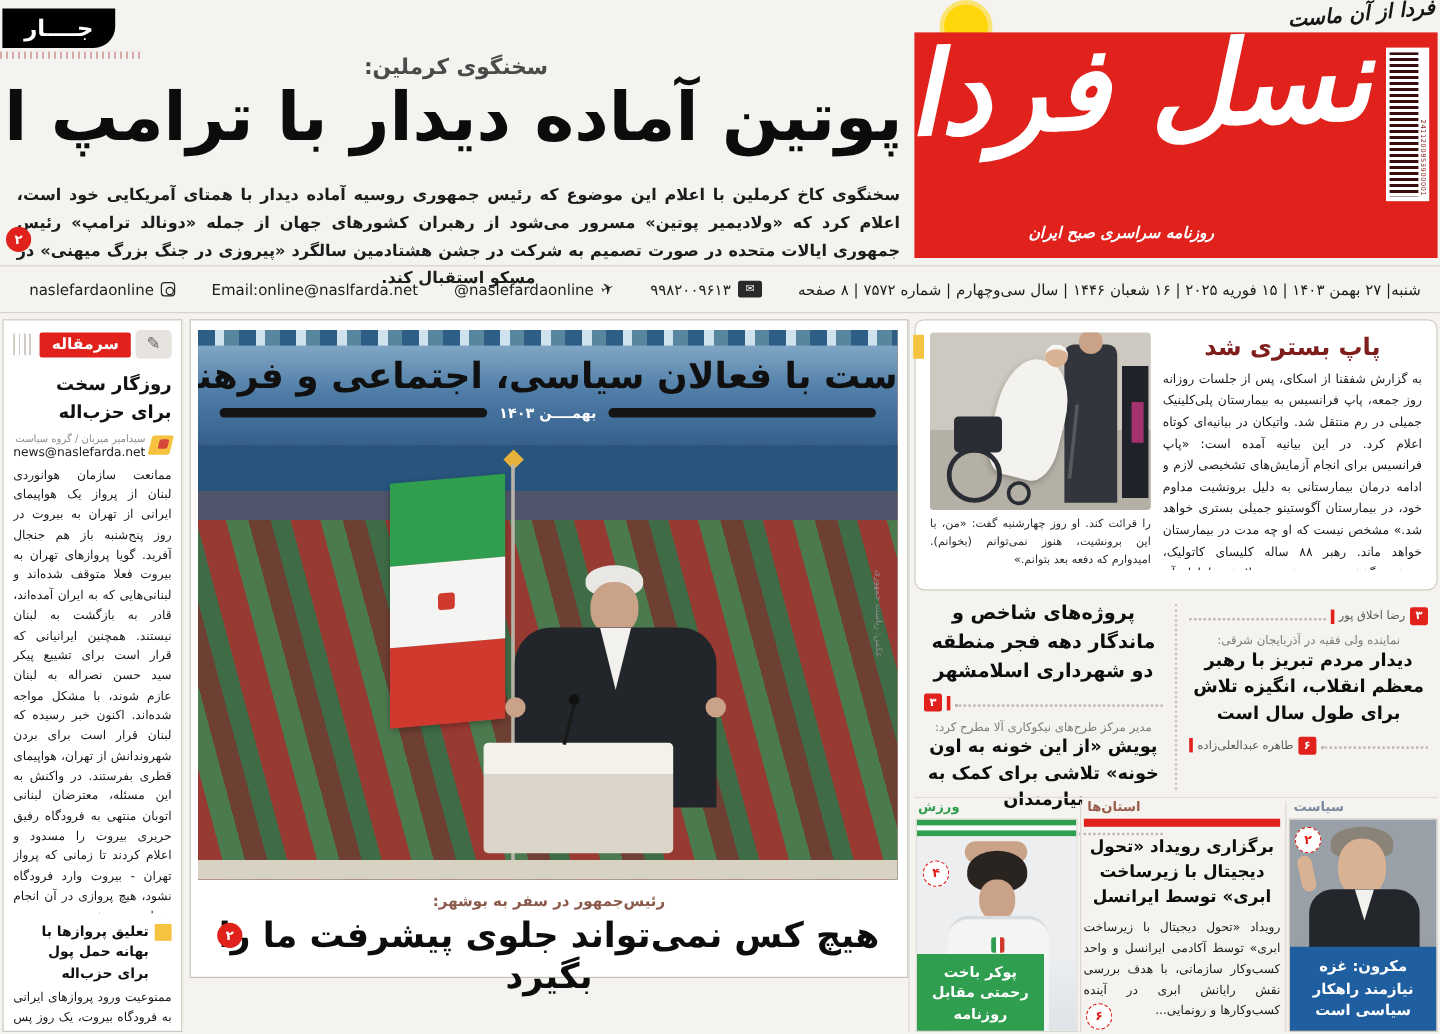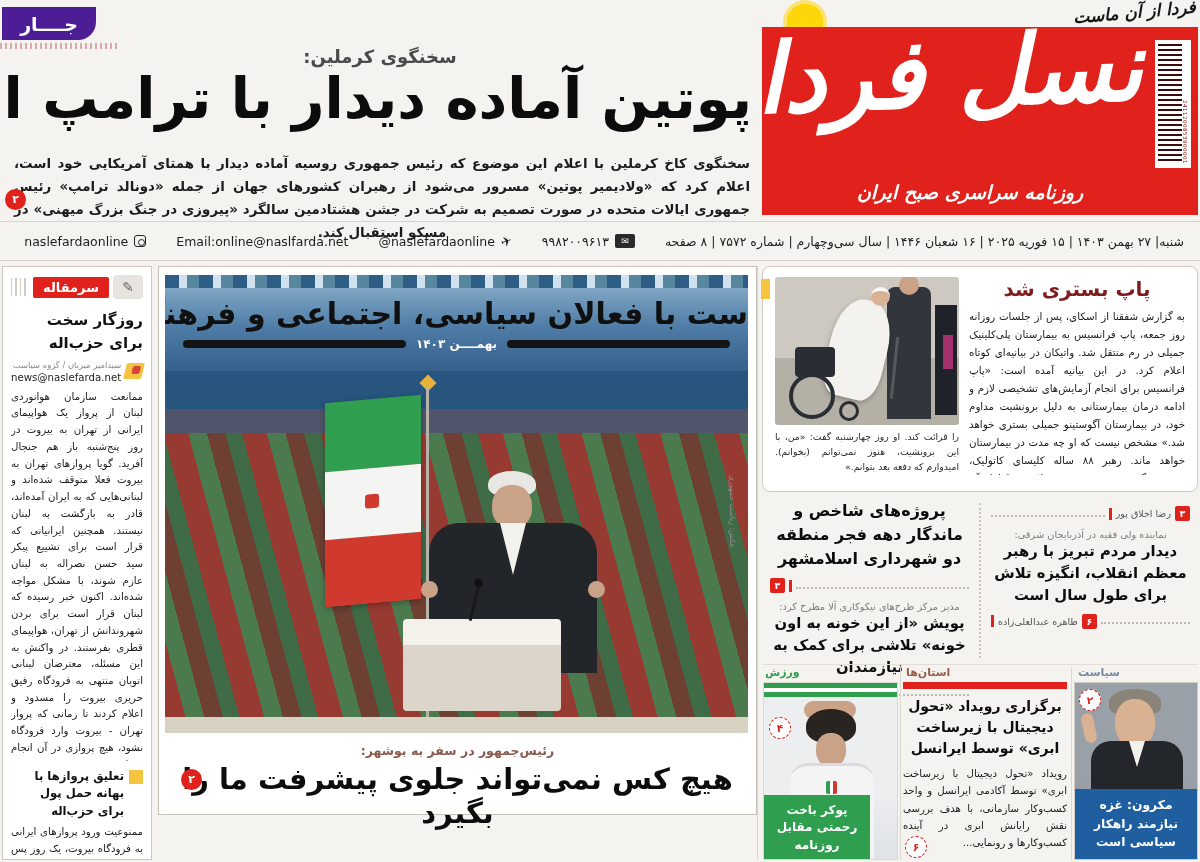--- a/index.html
+++ b/index.html
@@ -2,33 +2,33 @@
 <html lang="fa" dir="rtl"><head>
 <meta charset="utf-8">
 <style>
   * { margin:0; padding:0; box-sizing:border-box; }
   html,body { width:1200px; height:862px; }
   body { font-family:"DejaVu Sans", sans-serif; background:#f5f3ef; direction:rtl; }
   .page { position:relative; width:1200px; height:862px; overflow:hidden; }
 
   
   .corner-tag { position:absolute; left:2px; top:7px; width:94px; height:33px;
-    background:#4c1d95; border-radius:0 0 18px 0; color:#fff; font-weight:bold;
+    background:#000000; border-radius:0 0 18px 0; color:#fff; font-weight:bold;
     font-size:19px; display:flex; align-items:center; justify-content:center; }
   .corner-hatch { position:absolute; left:0; top:43px; width:118px; height:6px;
     background:repeating-linear-gradient(90deg,#d9a9a9 0 2px,transparent 2px 5px); }
 
   
   .masthead { position:absolute; left:762px; top:27px; width:436px; height:188px;
     background:#e0211c; overflow:hidden; }
   .logo-script { position:absolute; right:55px; top:-4px; color:#fff; font-size:96px;
     line-height:1.05; font-weight:bold; font-style:italic; transform:rotate(-2deg);
     letter-spacing:-3px; white-space:nowrap; }
   .masthead-tagline { position:absolute; left:95px; bottom:12px; color:#fff;
-    font-size:19px; font-style:italic; font-weight:bold; }
+    font-size:13px; font-style:italic; font-weight:bold; }
   .barcode { position:absolute; right:7px; top:13px; width:36px; height:128px;
     background:#fff; padding:4px 3px;
     display:flex; }
   .barcode-stripes { flex:1;
     background:repeating-linear-gradient(180deg,#3a0d0d 0 2px,transparent 2px 5px); }
   .barcode-num { writing-mode:vertical-rl; font-size:5.5px; color:#7a1410; letter-spacing:.5px; }
   .sun-icon { position:absolute; left:783px; top:0; width:44px; height:44px; border-radius:50%;
     background:radial-gradient(circle,#ffd60a 0 58%,rgba(255,214,10,.55) 59% 72%,transparent 73%); }
   .masthead-slogan { position:absolute; right:4px; top:2px; font-size:17px; font-weight:bold;
     font-style:italic; color:#161616; transform:rotate(-5deg); }

